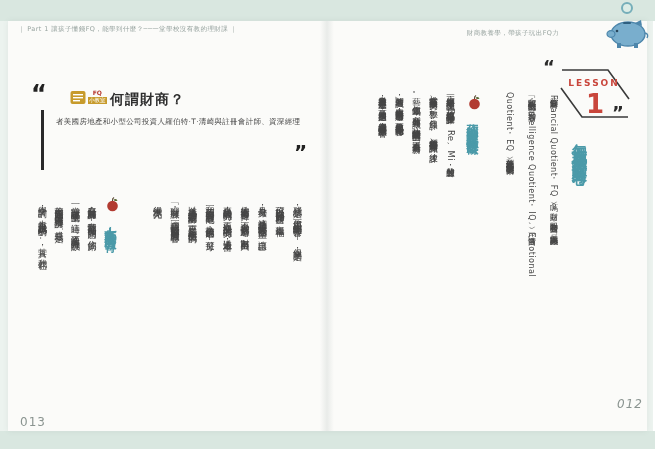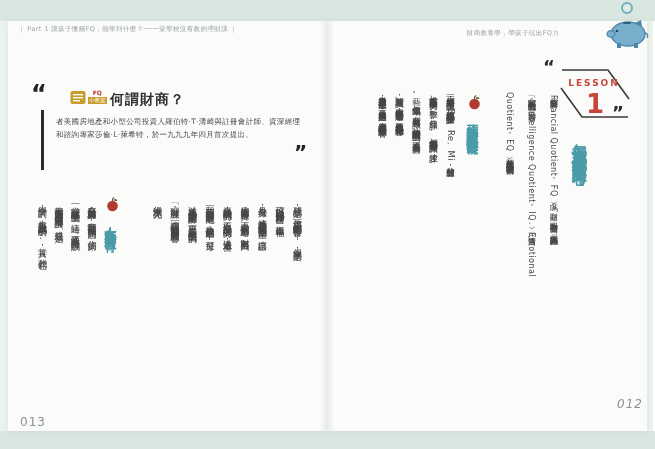--- a/index.html
+++ b/index.html
@@ -128,21 +128,20 @@
     </svg>
     <span class="fq-badge-text">
       <span class="fq-badge-fq">FQ</span>
       <span class="fq-badge-room">小教室</span>
     </span>
   </div>
   <div class="abs fq-heading" style="left:110px; top:91px;">何謂財商？</div>
 
   <div class="abs fq-lines" style="left:56px; top:116px;">
     <div>者美國房地產和小型公司投資人羅伯特·T·清崎與註冊會計師、資深經理</div>
-    <div>和諮詢專家莎倫·L·萊希特，於一九九九年四月首次提出。</div>
   </div>
   <span class="abs l-quote-close" style="left:294px; top:142px;">”</span>
 
   <div class="abs vtext l-body1" style="left:148px; top:199px;">
     <div>殘忍的是，你必須用一生的時間去作答——但幸運的是，</div>
     <div>你可以從現在開始好好審題，贏得幸福！</div>
     <div>身為父母，總是希望孩子長大後能獨立自主，讓自己</div>
     <div>的生活有更多選擇，不過我們常常忽略，財富自由不只</div>
     <div>來自於賺錢的能力，更取決於理財的能力！透過這本書，</div>
     <div>和孩子一同學習財務智商吧，教孩子的過程中，父母可</div>

